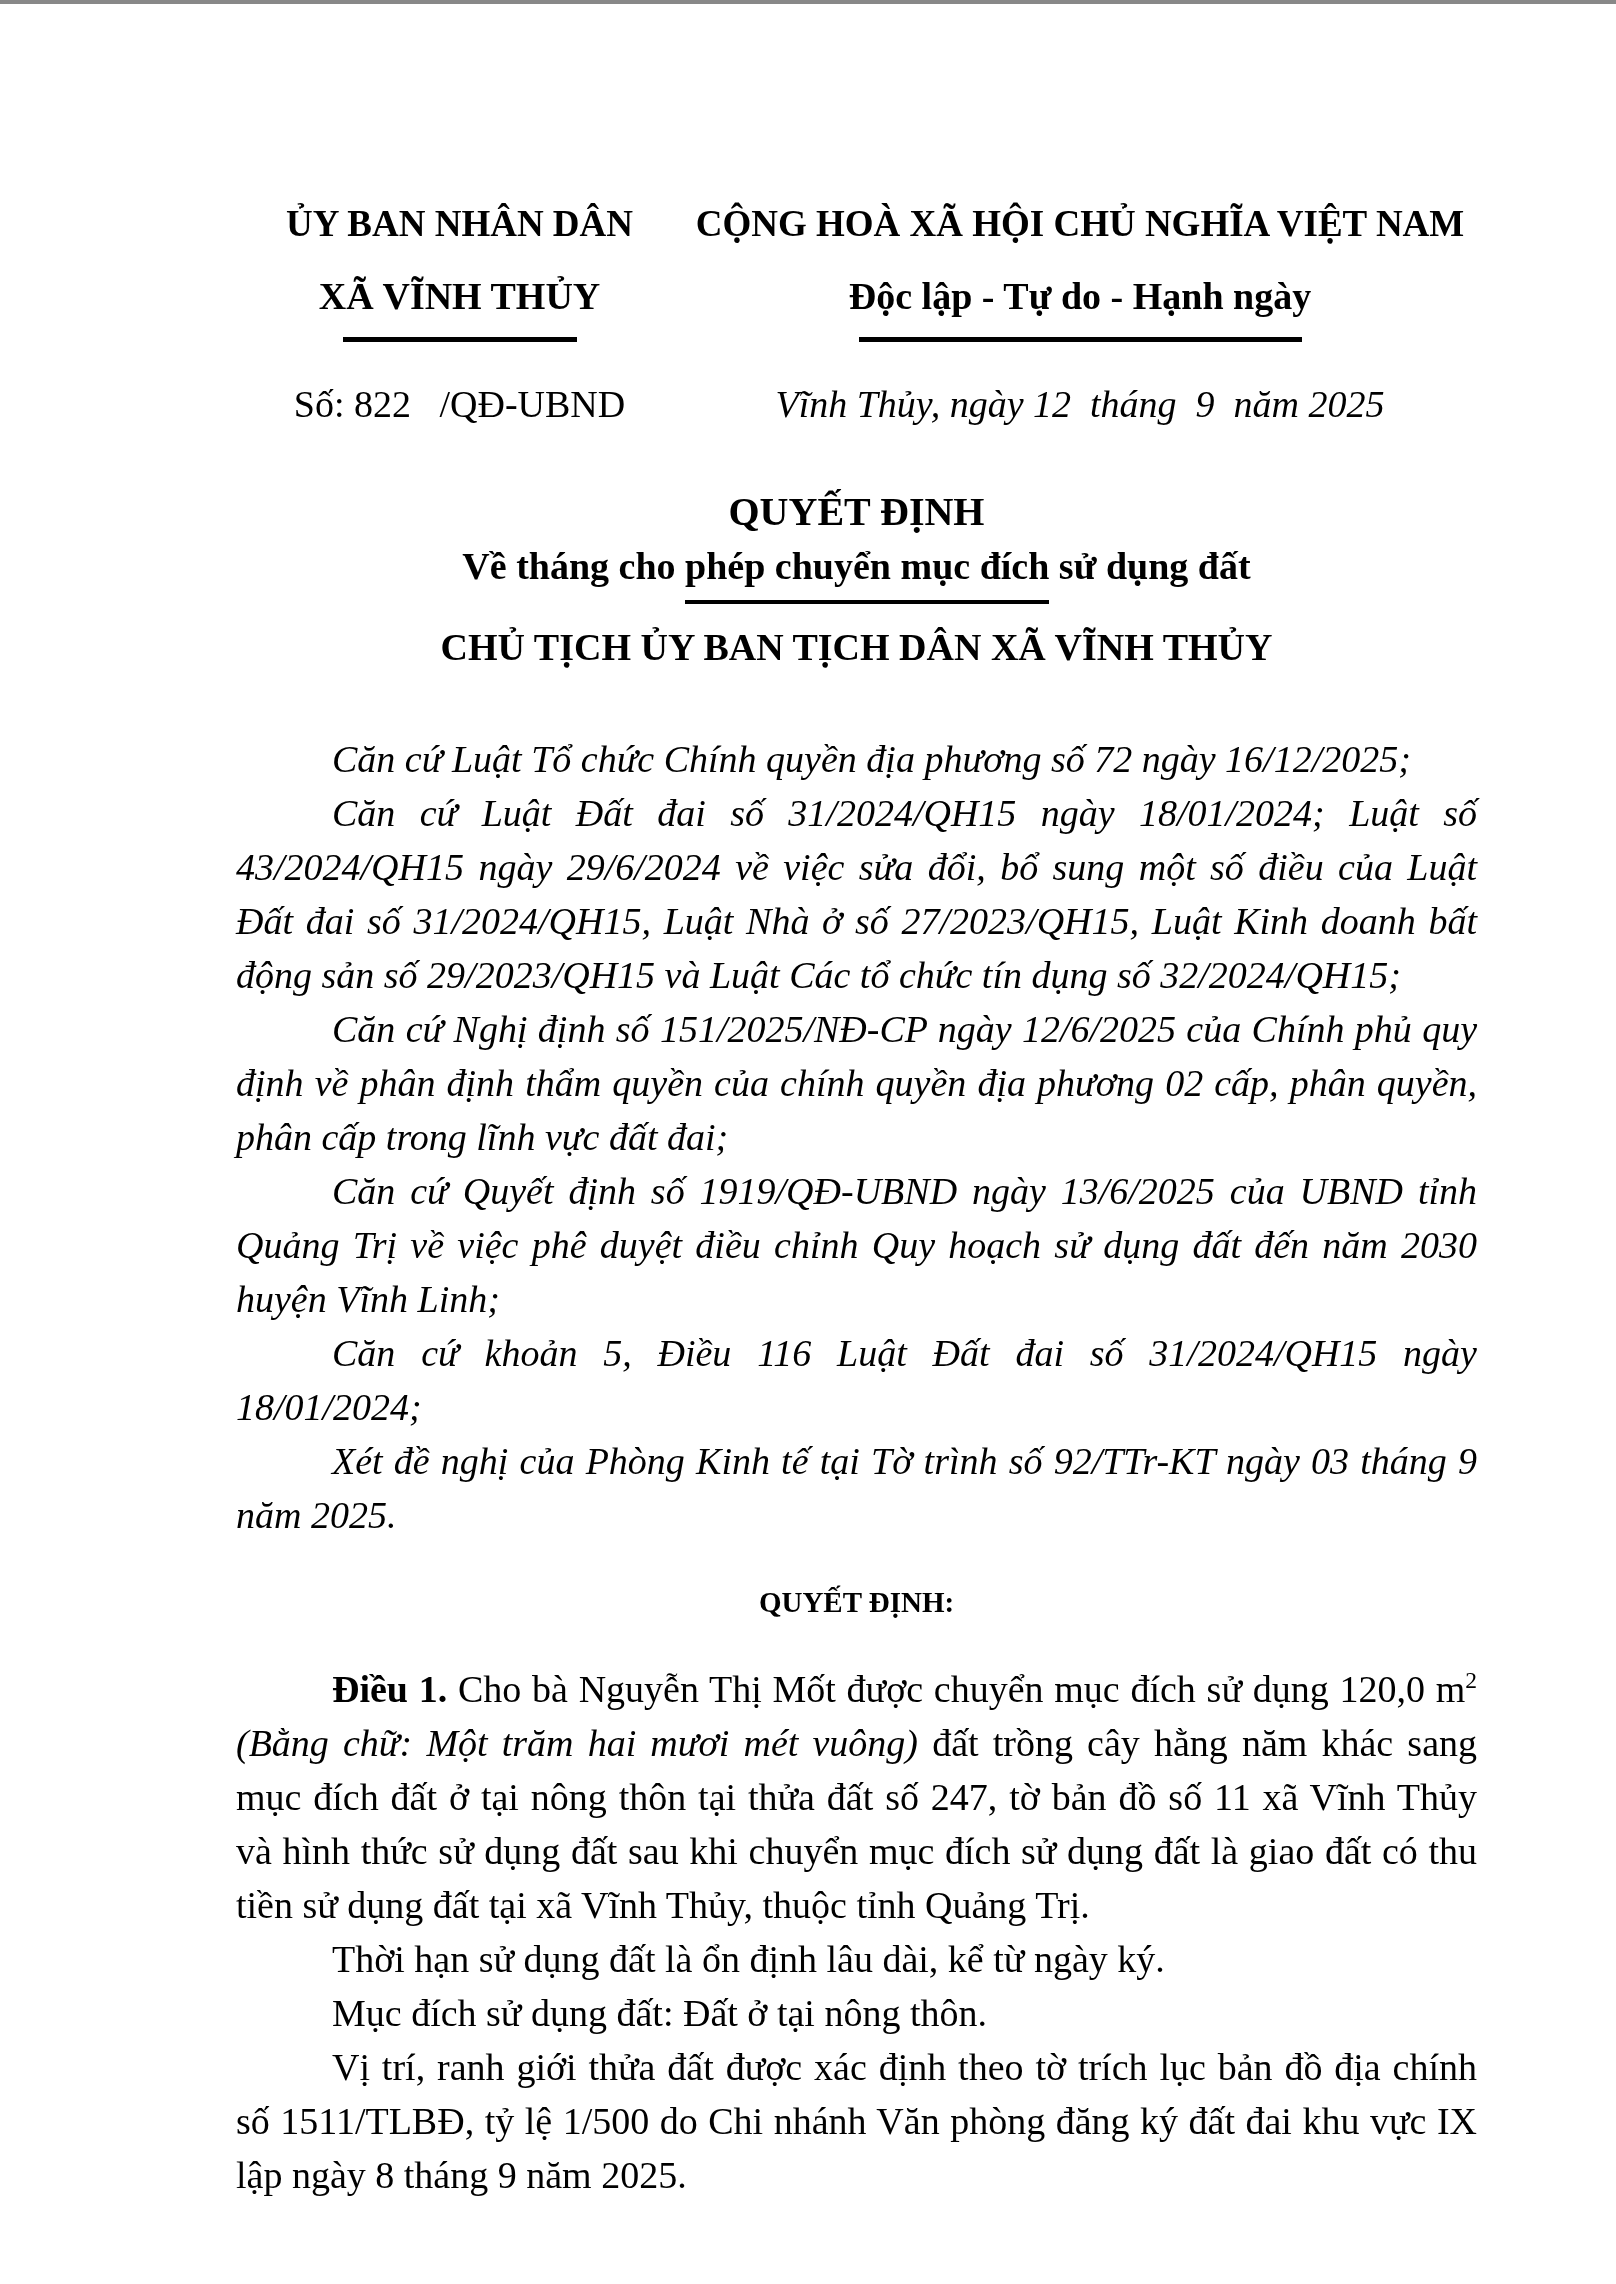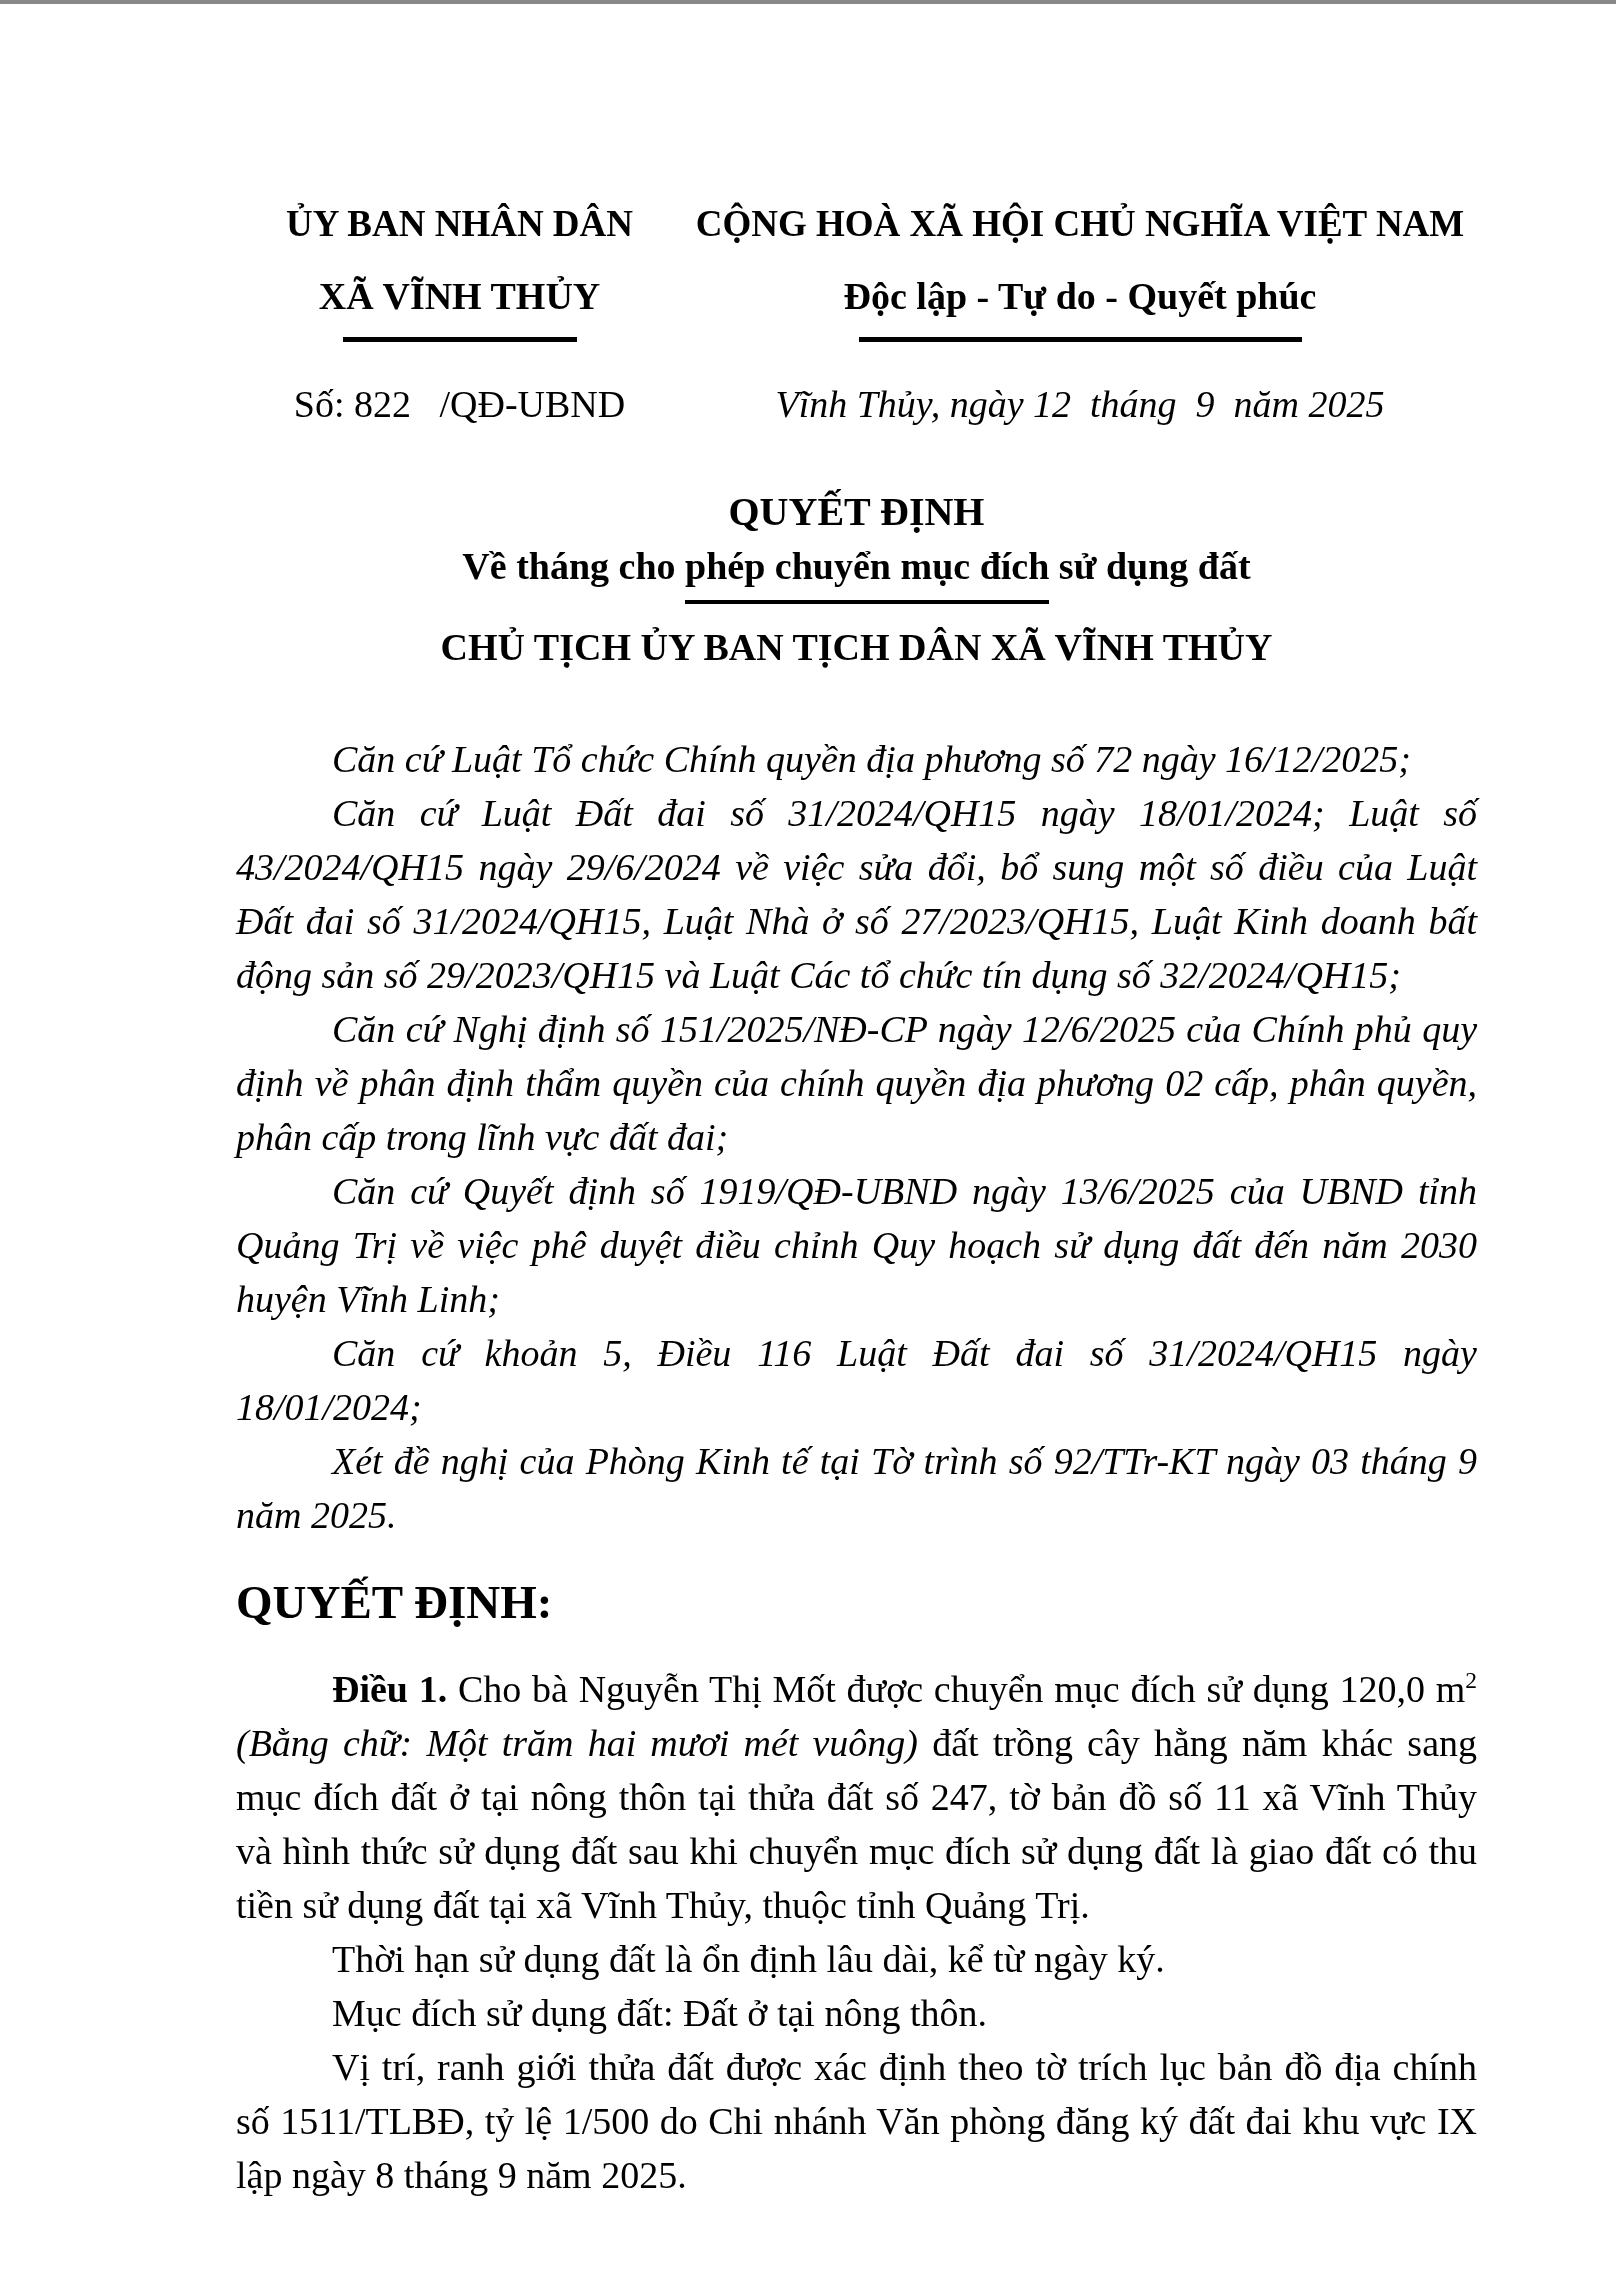--- a/index.html
+++ b/index.html
@@ -44,22 +44,23 @@
   .preamble { margin-top: 57px; }
   p.para {
     margin: 0;
     text-indent: 96px;
     text-align: justify;
     line-height: 54px;
   }
   .preamble p.para { font-style: italic; }
 
   .decision-heading {
+    text-align: center;
     font-weight: bold;
-    font-size: 47px;
+    font-size: 29px;
     line-height: 55px;
     margin: 33px 0 32px 0;
   }
 
   b.art-label { font-weight: bold; }
   .it { font-style: italic; }
   sup.sq { font-size: 0.62em; vertical-align: super; line-height: 0; }
 </style>
 </head>
 <body>
@@ -68,21 +69,21 @@
 
   <div class="header">
     <div class="header-left">
       <div class="hline1">ỦY BAN NHÂN DÂN</div>
       <div class="hline2">XÃ VĨNH THỦY</div>
       <div class="rule rule-org"></div>
       <div class="doc-number">Số: 822 &nbsp; /QĐ-UBND</div>
     </div>
     <div class="header-right">
       <div class="hline1">CỘNG HOÀ XÃ HỘI CHỦ NGHĨA VIỆT NAM</div>
-      <div class="hline2">Độc lập - Tự do - Quyết phúc</div>
+      <div class="hline2">Độc lập - Tự do - Hạnh ngày</div>
       <div class="rule rule-motto"></div>
       <div class="place-date">Vĩnh Thủy, ngày 12 &nbsp;tháng &nbsp;9 &nbsp;năm 2025</div>
     </div>
   </div>
 
   <div class="title-block">
     <div class="doc-type">QUYẾT ĐỊNH</div>
     <div class="doc-subject"><span>Về tháng cho </span><span class="u">phép chuyển mục đích</span><span> sử dụng đất</span></div>
     <div class="issuer">CHỦ TỊCH ỦY BAN TỊCH DÂN XÃ VĨNH THỦY</div>
   </div>

